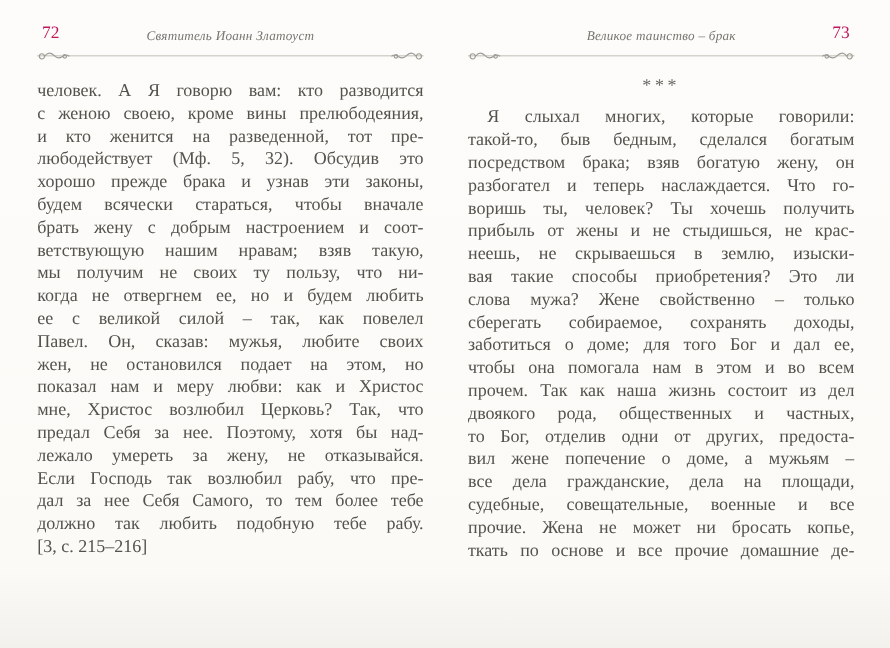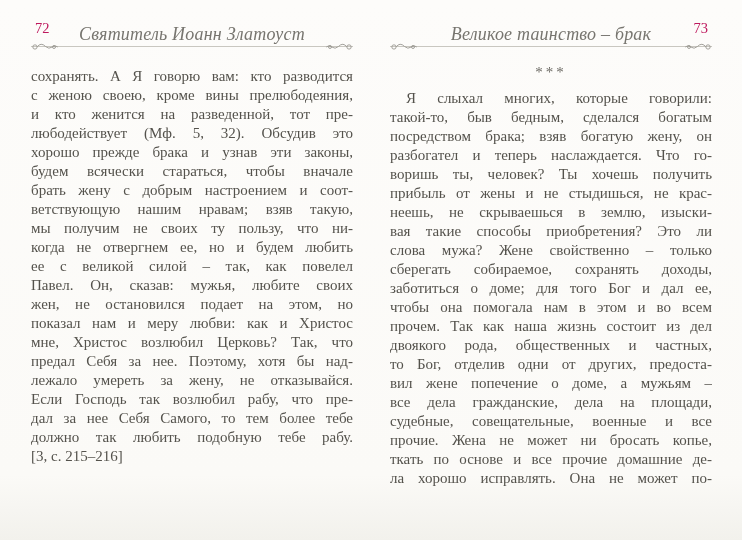--- a/index.html
+++ b/index.html
@@ -18,21 +18,21 @@
   .pagenum {
     position: absolute; top: 0;
     font-size: 14.5px; color: #be185d;
   }
   .pagenum.pn-left  { left: 4px; }
   .pagenum.pn-right { right: 4px; }
   .header-title {
     position: absolute; left: 0; right: 0; top: 4px;
     text-align: center;
     font-style: italic;
-    font-size: 18px; color: #77756f;
+    font-size: 11px; color: #77756f;
     letter-spacing: 0.2px;
   }
   .rule {
     position: absolute; left: 0; right: 0; top: 26px;
     border-top: 1px solid #c9c7c0;
   }
   .orn {
     position: absolute; top: 20px;
     width: 30px; height: 13px;
     color: #9d9b94;
@@ -76,21 +76,21 @@
         <path d="M3 7 a2.3 2.3 0 1 1 4.6 0 a2.3 2.3 0 1 1 -4.6 0 M7.6 7 q4 -5.5 9 -0.5 q3.4 3.4 7.4 0.4 q3 -2.2 5.6 0.1 M24 7 a1.6 1.6 0 1 1 3.2 0 a1.6 1.6 0 1 1 -3.2 0" fill="none" stroke="currentColor" stroke-width="1"></path>
       </svg>
     </span>
     <span class="orn orn-right">
       <svg viewBox="0 0 32 13" aria-hidden="true">
         <path d="M3 7 a2.3 2.3 0 1 1 4.6 0 a2.3 2.3 0 1 1 -4.6 0 M7.6 7 q4 -5.5 9 -0.5 q3.4 3.4 7.4 0.4 q3 -2.2 5.6 0.1 M24 7 a1.6 1.6 0 1 1 3.2 0 a1.6 1.6 0 1 1 -3.2 0" fill="none" stroke="currentColor" stroke-width="1"></path>
       </svg>
     </span>
   </div>
   <div class="body-text">
-      <div class="line"><span>сохранять. </span><span class="it">А Я говорю вам: кто разводится</span></div>
+      <div class="line"><span>человек. </span><span class="it">А Я говорю вам: кто разводится</span></div>
       <div class="line"><span class="it">с женою своею, кроме вины прелюбодеяния,</span></div>
       <div class="line"><span class="it">и кто женится на разведенной, тот пре-</span></div>
       <div class="line"><span class="it">любодействует</span><span> (Мф. 5, 32). Обсудив это</span></div>
       <div class="line"><span>хорошо прежде брака и узнав эти законы,</span></div>
       <div class="line"><span>будем всячески стараться, чтобы вначале</span></div>
       <div class="line"><span>брать жену с добрым настроением и соот-</span></div>
       <div class="line"><span>ветствующую нашим нравам; взяв такую,</span></div>
       <div class="line"><span>мы получим не своих ту пользу, что ни-</span></div>
       <div class="line"><span>когда не отвергнем ее, но и будем любить</span></div>
       <div class="line"><span>ее с великой силой – так, как повелел</span></div>
@@ -138,15 +138,14 @@
       <div class="line"><span>заботиться о доме; для того Бог и дал ее,</span></div>
       <div class="line"><span>чтобы она помогала нам в этом и во всем</span></div>
       <div class="line"><span>прочем. Так как наша жизнь состоит из дел</span></div>
       <div class="line"><span>двоякого рода, общественных и частных,</span></div>
       <div class="line"><span>то Бог, отделив одни от других, предоста-</span></div>
       <div class="line"><span>вил жене попечение о доме, а мужьям –</span></div>
       <div class="line"><span>все дела гражданские, дела на площади,</span></div>
       <div class="line"><span>судебные, совещательные, военные и все</span></div>
       <div class="line"><span>прочие. Жена не может ни бросать копье,</span></div>
       <div class="line"><span>ткать по основе и все прочие домашние де-</span></div>
-      <div class="line"><span>ла хорошо исправлять. Она не может по-</span></div>
     </div>
 </div>
 
 </body></html>

